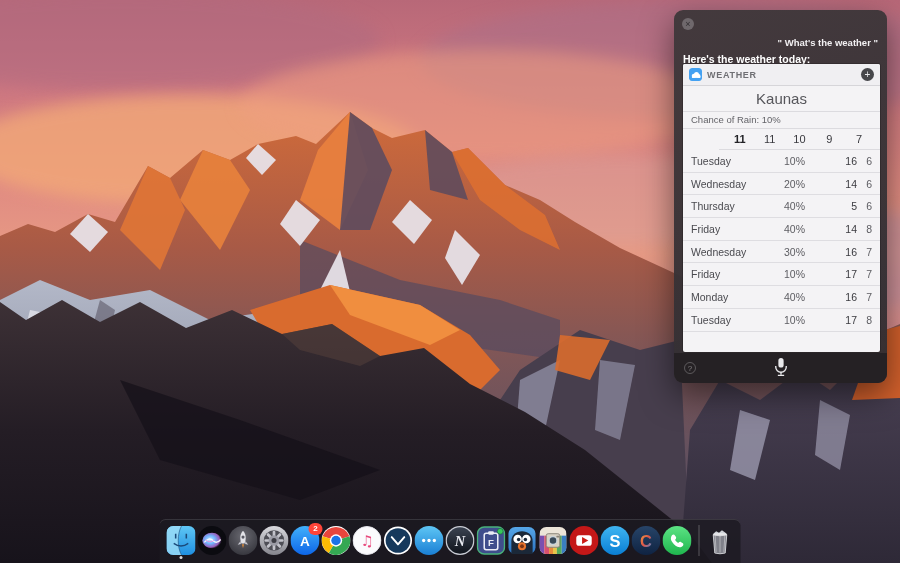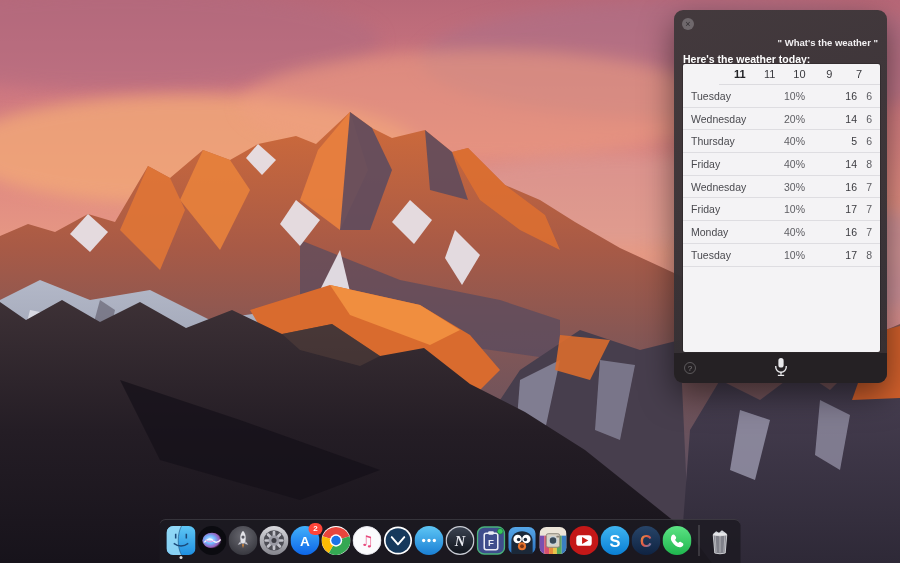--- a/index.html
+++ b/index.html
@@ -147,20 +147,35 @@
     <polygon fill="#141018" opacity=".7" points="120,380 240,420 380,470 300,500 160,460"></polygon>
     <polygon fill="#57423c" opacity=".5" points="282,334 332,324 380,356 360,366 300,350"></polygon>
   </svg>
 
   <section class="siri-panel">
     <button class="siri-close">×</button>
     <div class="siri-transcript">" What's the weather "</div>
     <div class="siri-prompt">Here's the weather today:</div>
 
     <div class="widget">
+      <div class="w-header">
+        <span class="w-appicon">
+          <svg viewBox="0 0 16 16">
+              <rect width="16" height="16" rx="3.5" fill="#44a1f2"></rect>
+              <circle cx="6" cy="9.6" r="2.6" fill="#fff"></circle>
+              <circle cx="9.2" cy="8" r="3.1" fill="#fff"></circle>
+              <circle cx="11.8" cy="9.8" r="2.3" fill="#fff"></circle>
+              <rect x="3.6" y="9.8" width="10.4" height="2.4" fill="#fff"></rect>
+            </svg>
+        </span>
+        <span class="w-title">WEATHER</span>
+        <button class="w-add">+</button>
+      </div>
+      <div class="w-city">Kaunas</div>
+      <div class="w-rain">Chance of Rain: 10%</div>
       <div class="w-temps" id="hourTemps">
           <span class="now">11</span>
           <span>11</span>
           <span>10</span>
           <span>9</span>
           <span>7</span>
         </div>
       <div id="dailyRows">
           <div class="w-day-row">
             <span class="day">Tuesday</span>

